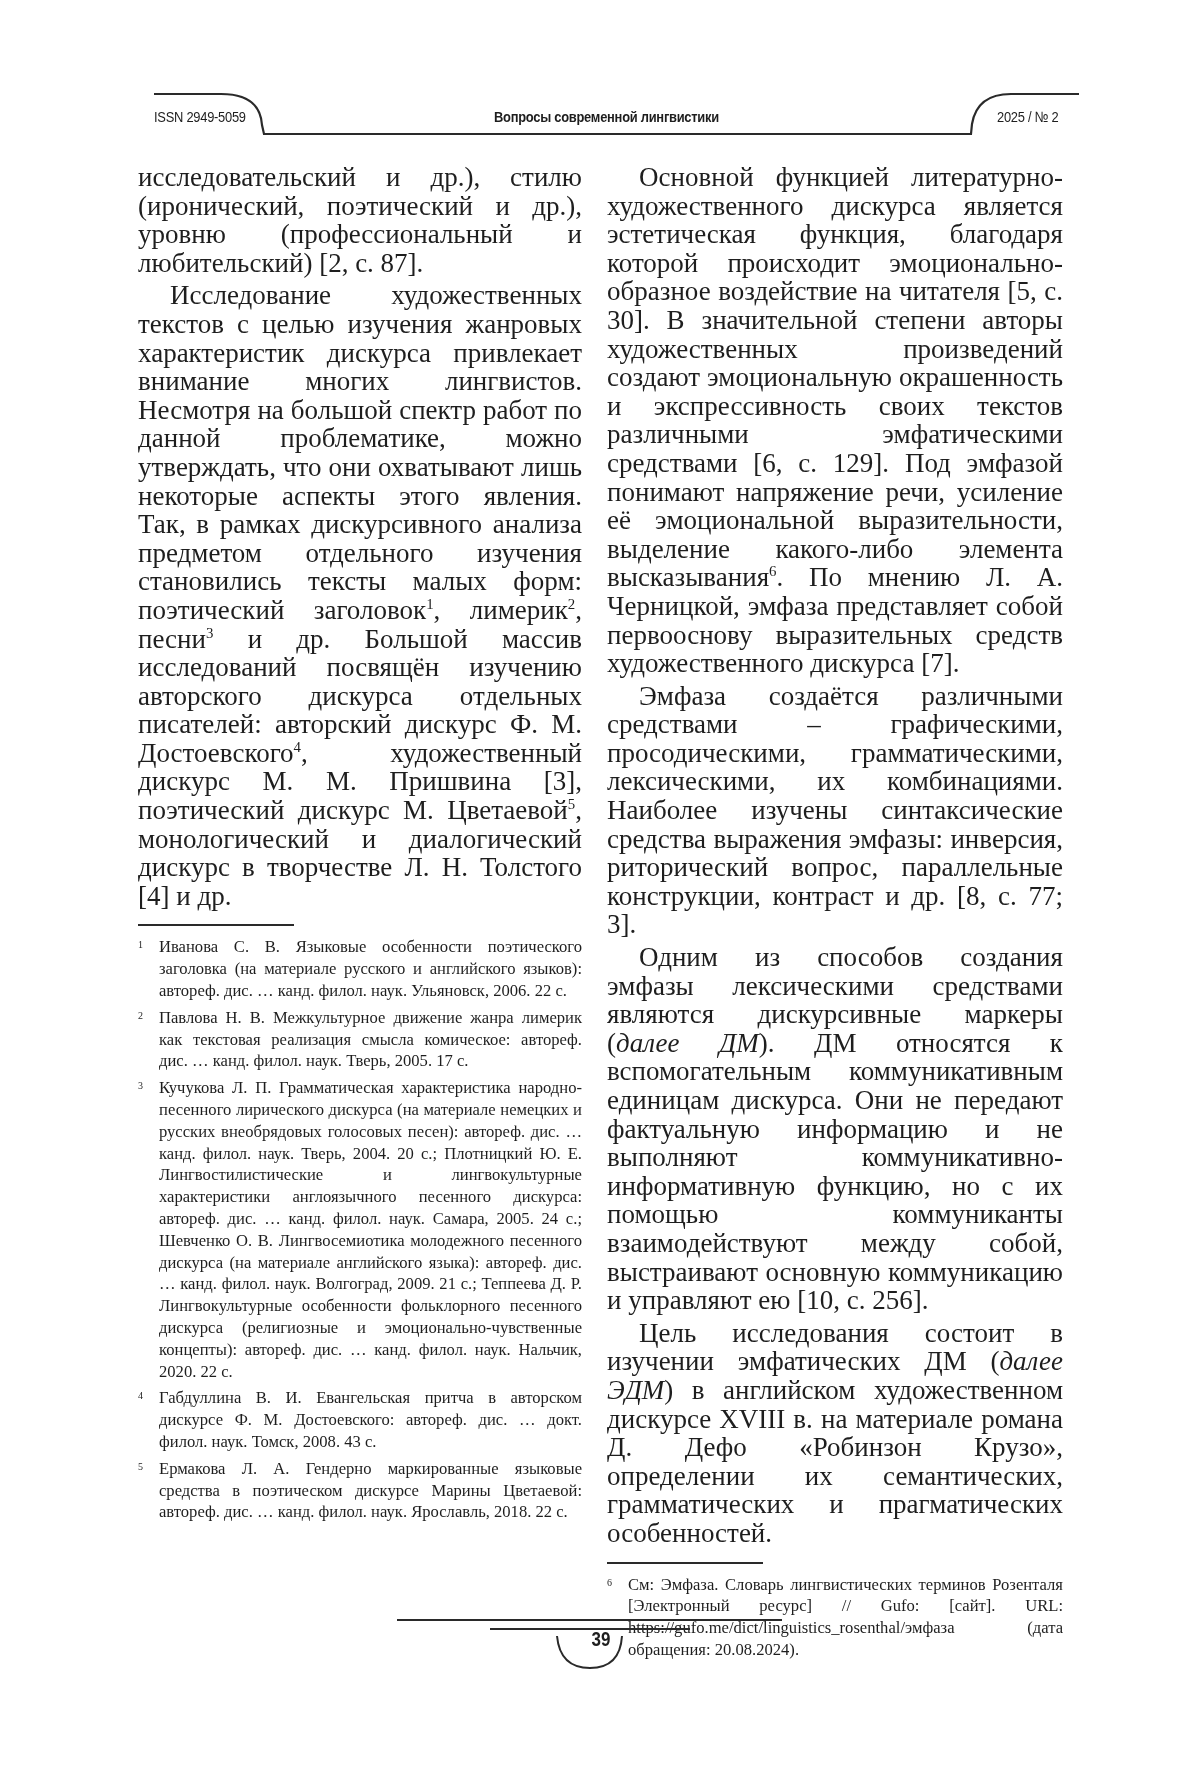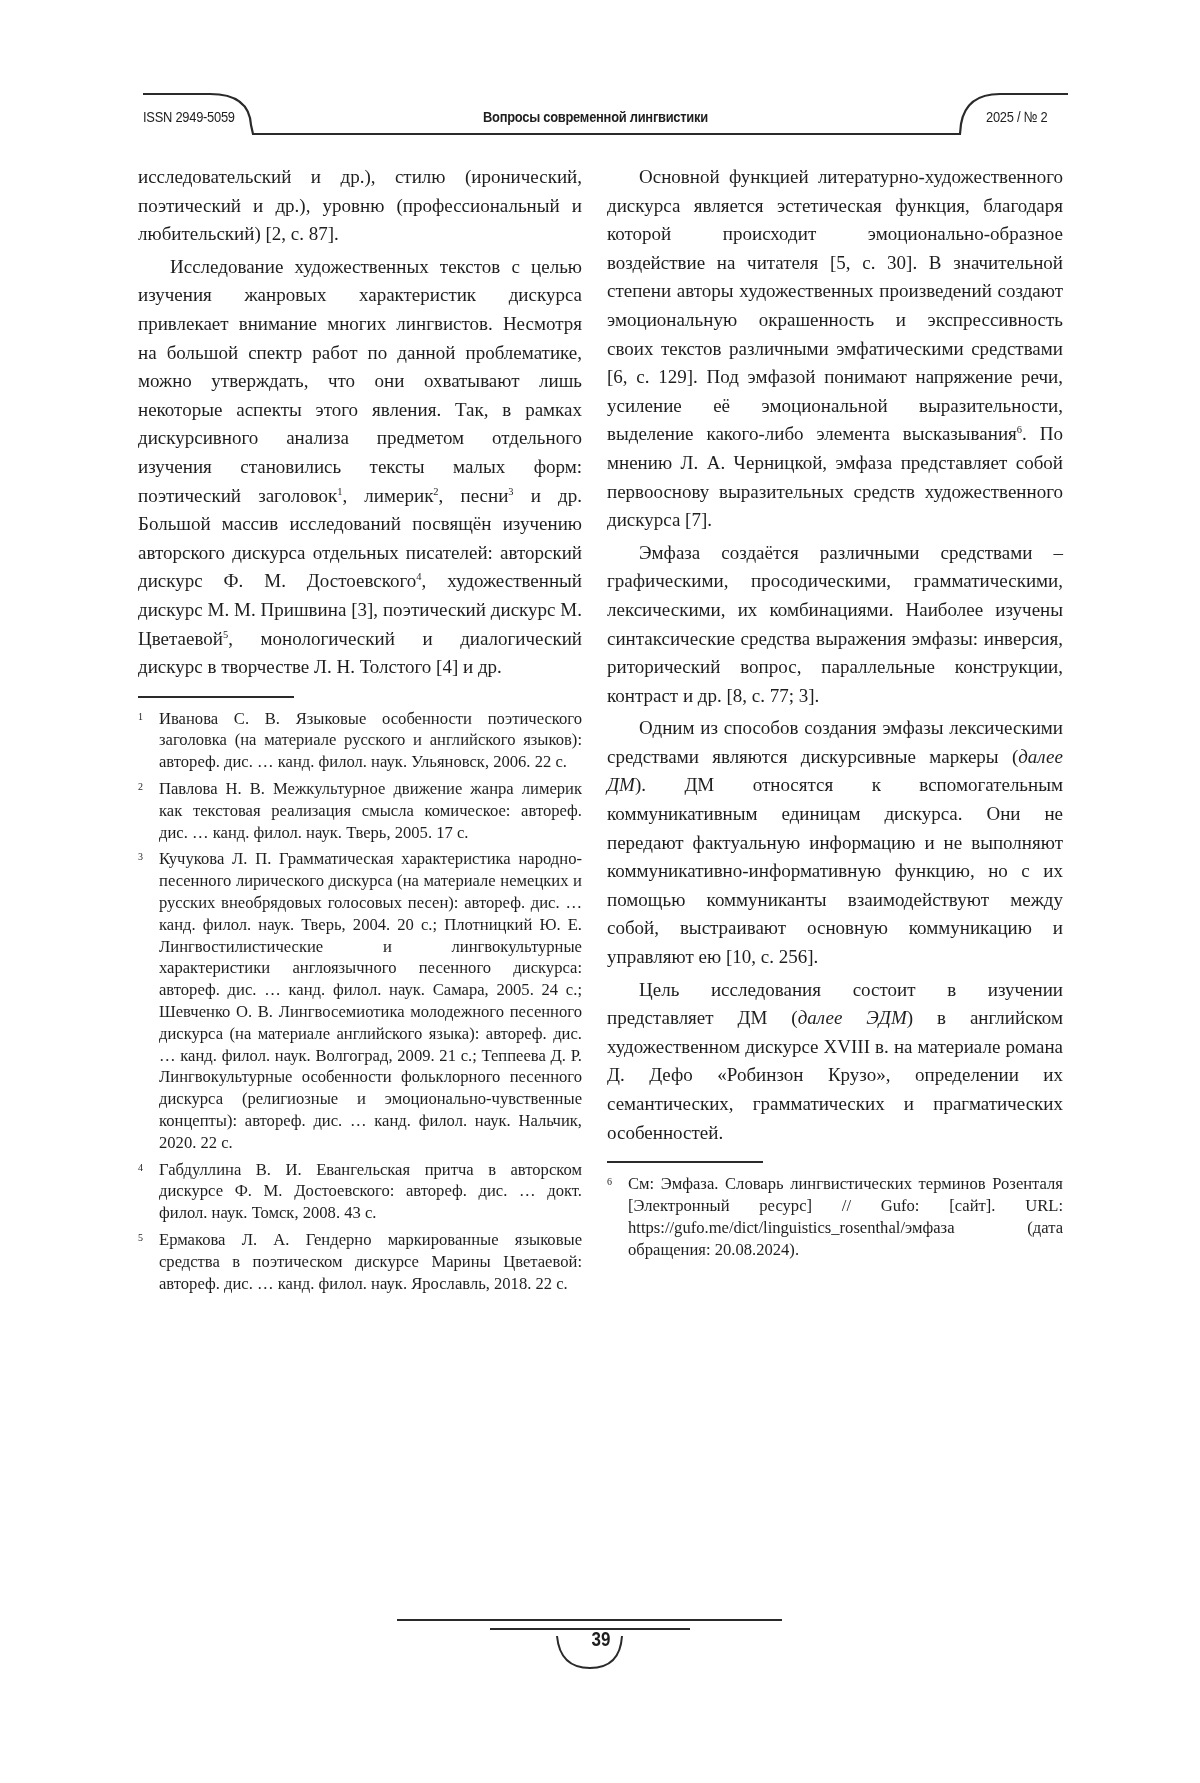--- a/index.html
+++ b/index.html
@@ -1,28 +1,28 @@
 <!DOCTYPE html>
 <html><head>
   <meta charset="utf-8">
   <style>
     html, body { margin: 0; padding: 0; background: #ffffff; }
     body { width: 1200px; height: 1783px; position: relative; overflow: hidden; color: #1e1e1e; }
-    .header { position: absolute; left: 5px; top: 0; width: 972px; height: 150px; }
+    .header { position: absolute; left: 16px; top: 0; width: 972px; height: 150px; }
     .header svg { position: absolute; left: 0; top: 0; }
     .hdr-text { position: absolute; font-family: "Liberation Sans", sans-serif; font-size: 15px; color: #1e1e1e; letter-spacing: -0.3px; transform: scaleX(0.86); transform-origin: left center; white-space: nowrap; }
     .hdr-issn { left: 138px; top: 108px; }
     .hdr-title { left: 478px; top: 108px; font-weight: bold; }
     .hdr-issue { left: 981px; top: 108px; }
 
     .col { position: absolute; top: 163px; font-family: "DejaVu Serif", "Liberation Serif", serif; }
     .col-left { left: 138px; width: 444px; }
     .col-right { left: 607px; width: 456px; }
 
-    .p { font-family: "Liberation Serif", serif; font-size: 19px; line-height: 28.6px; text-align: justify; margin: 0; hyphens: manual; }
+    .p { font-family: "Liberation Serif", serif; font-size: 27px; line-height: 28.6px; text-align: justify; margin: 0; hyphens: manual; }
     .p.indent { text-indent: 32px; }
     .p + .p { margin-top: 4px; }
     sup { font-size: 0.55em; line-height: 0; vertical-align: super; }
     em { }
 
     .fn-rule { width: 156px; height: 0; border-top: 2px solid #2a2a2a; margin: 14px 0 10px 0; }
     .fn { position: relative; padding-left: 21px; font-family: "Liberation Serif", serif; font-size: 16.6px; line-height: 21.8px; text-align: justify; margin: 0 0 5px 0; }
     .fn .fn-num { position: absolute; left: 0; top: -2px; font-size: 10px; }
 
     .footer { position: absolute; left: 0; top: 1600px; width: 996px; height: 110px; }
@@ -51,21 +51,21 @@
   <div class="fn"><span class="fn-num">2</span><span>Павлова Н. В. Межкультурное движение жанра лимерик как текстовая реализация смысла комическое: автореф. дис. … канд. филол. наук. Тверь, 2005. 17 с.</span></div>
   <div class="fn"><span class="fn-num">3</span><span>Кучукова Л. П. Грамматическая характеристика народно-песенного лирического дискурса (на материале немецких и русских внеобрядовых голосовых песен): автореф. дис. … канд. филол. наук. Тверь, 2004. 20 с.; Плотницкий Ю. Е. Лингвостилистические и лингвокультурные характеристики англоязычного песенного дискурса: автореф. дис. … канд. филол. наук. Самара, 2005. 24 с.; Шевченко О. В. Лингвосемиотика молодежного песенного дискурса (на материале английского языка): автореф. дис. … канд. филол. наук. Волгоград, 2009. 21 с.; Теппеева Д. Р. Лингвокультурные особенности фольклорного песенного дискурса (религиозные и эмоционально-чувственные концепты): автореф. дис. … канд. филол. наук. Нальчик, 2020. 22 с.</span></div>
   <div class="fn"><span class="fn-num">4</span><span>Габдуллина В. И. Евангельская притча в авторском дискурсе Ф. М. Достоевского: автореф. дис. … докт. филол. наук. Томск, 2008. 43 с.</span></div>
   <div class="fn"><span class="fn-num">5</span><span>Ермакова Л. А. Гендерно маркированные языковые средства в поэтическом дискурсе Марины Цветаевой: автореф. дис. … канд. филол. наук. Ярославль, 2018. 22 с.</span></div>
 </div>
 
 <div class="col col-right">
   <p class="p indent"><span>Основной функцией литературно-художественного дискурса является эстетическая функция, благодаря которой происходит эмоционально-образное воздействие на читателя [5, с. 30]. В значительной степени авторы художественных произведений создают эмоциональную окрашенность и экспрессивность своих текстов различными эмфатическими средствами [6, с. 129]. Под эмфазой понимают напряжение речи, усиление её эмоциональной выразительности, выделение какого-либо элемента высказывания</span><sup>6</sup><span>. По мнению Л. А. Черницкой, эмфаза представляет собой первооснову выразительных средств художественного дискурса [7].</span></p>
   <p class="p indent">Эмфаза создаётся различными средствами – графическими, просодическими, грамматическими, лексическими, их комбинациями. Наиболее изучены синтаксические средства выражения эмфазы: инверсия, риторический вопрос, параллельные конструкции, контраст и др. [8, с. 77; 3].</p>
   <p class="p indent"><span>Одним из способов создания эмфазы лексическими средствами являются дискурсивные маркеры (</span><em>далее ДМ</em><span>). ДМ относятся к вспомогательным коммуникативным единицам дискурса. Они не передают фактуальную информацию и не выполняют коммуникативно-информативную функцию, но с их помощью коммуниканты взаимодействуют между собой, выстраивают основную коммуникацию и управляют ею [10, с. 256].</span></p>
-  <p class="p indent"><span>Цель исследования состоит в изучении представляет ДМ (</span><em>далее ЭДМ</em><span>) в английском художественном дискурсе XVIII в. на материале романа Д. Дефо «Робинзон Крузо», определении их семантических, грамматических и прагматических особенностей.</span></p>
+  <p class="p indent"><span>Цель исследования состоит в изучении эмфатических ДМ (</span><em>далее ЭДМ</em><span>) в английском художественном дискурсе XVIII в. на материале романа Д. Дефо «Робинзон Крузо», определении их семантических, грамматических и прагматических особенностей.</span></p>
 
   <div class="fn-rule"></div>
 
   <div class="fn"><span class="fn-num">6</span><span>См: Эмфаза. Словарь лингвистических терминов Розенталя [Электронный ресурс] // Gufo: [сайт]. URL: https://gufo.me/dict/linguistics_rosenthal/эмфаза (дата обращения: 20.08.2024).</span></div>
 </div>
 
 <div class="footer">
   <svg width="1200" height="110">
     <line x1="397" y1="20" x2="782" y2="20" stroke="#2a2a2a" stroke-width="2"></line>
     <line x1="490" y1="29" x2="690" y2="29" stroke="#2a2a2a" stroke-width="2"></line>

